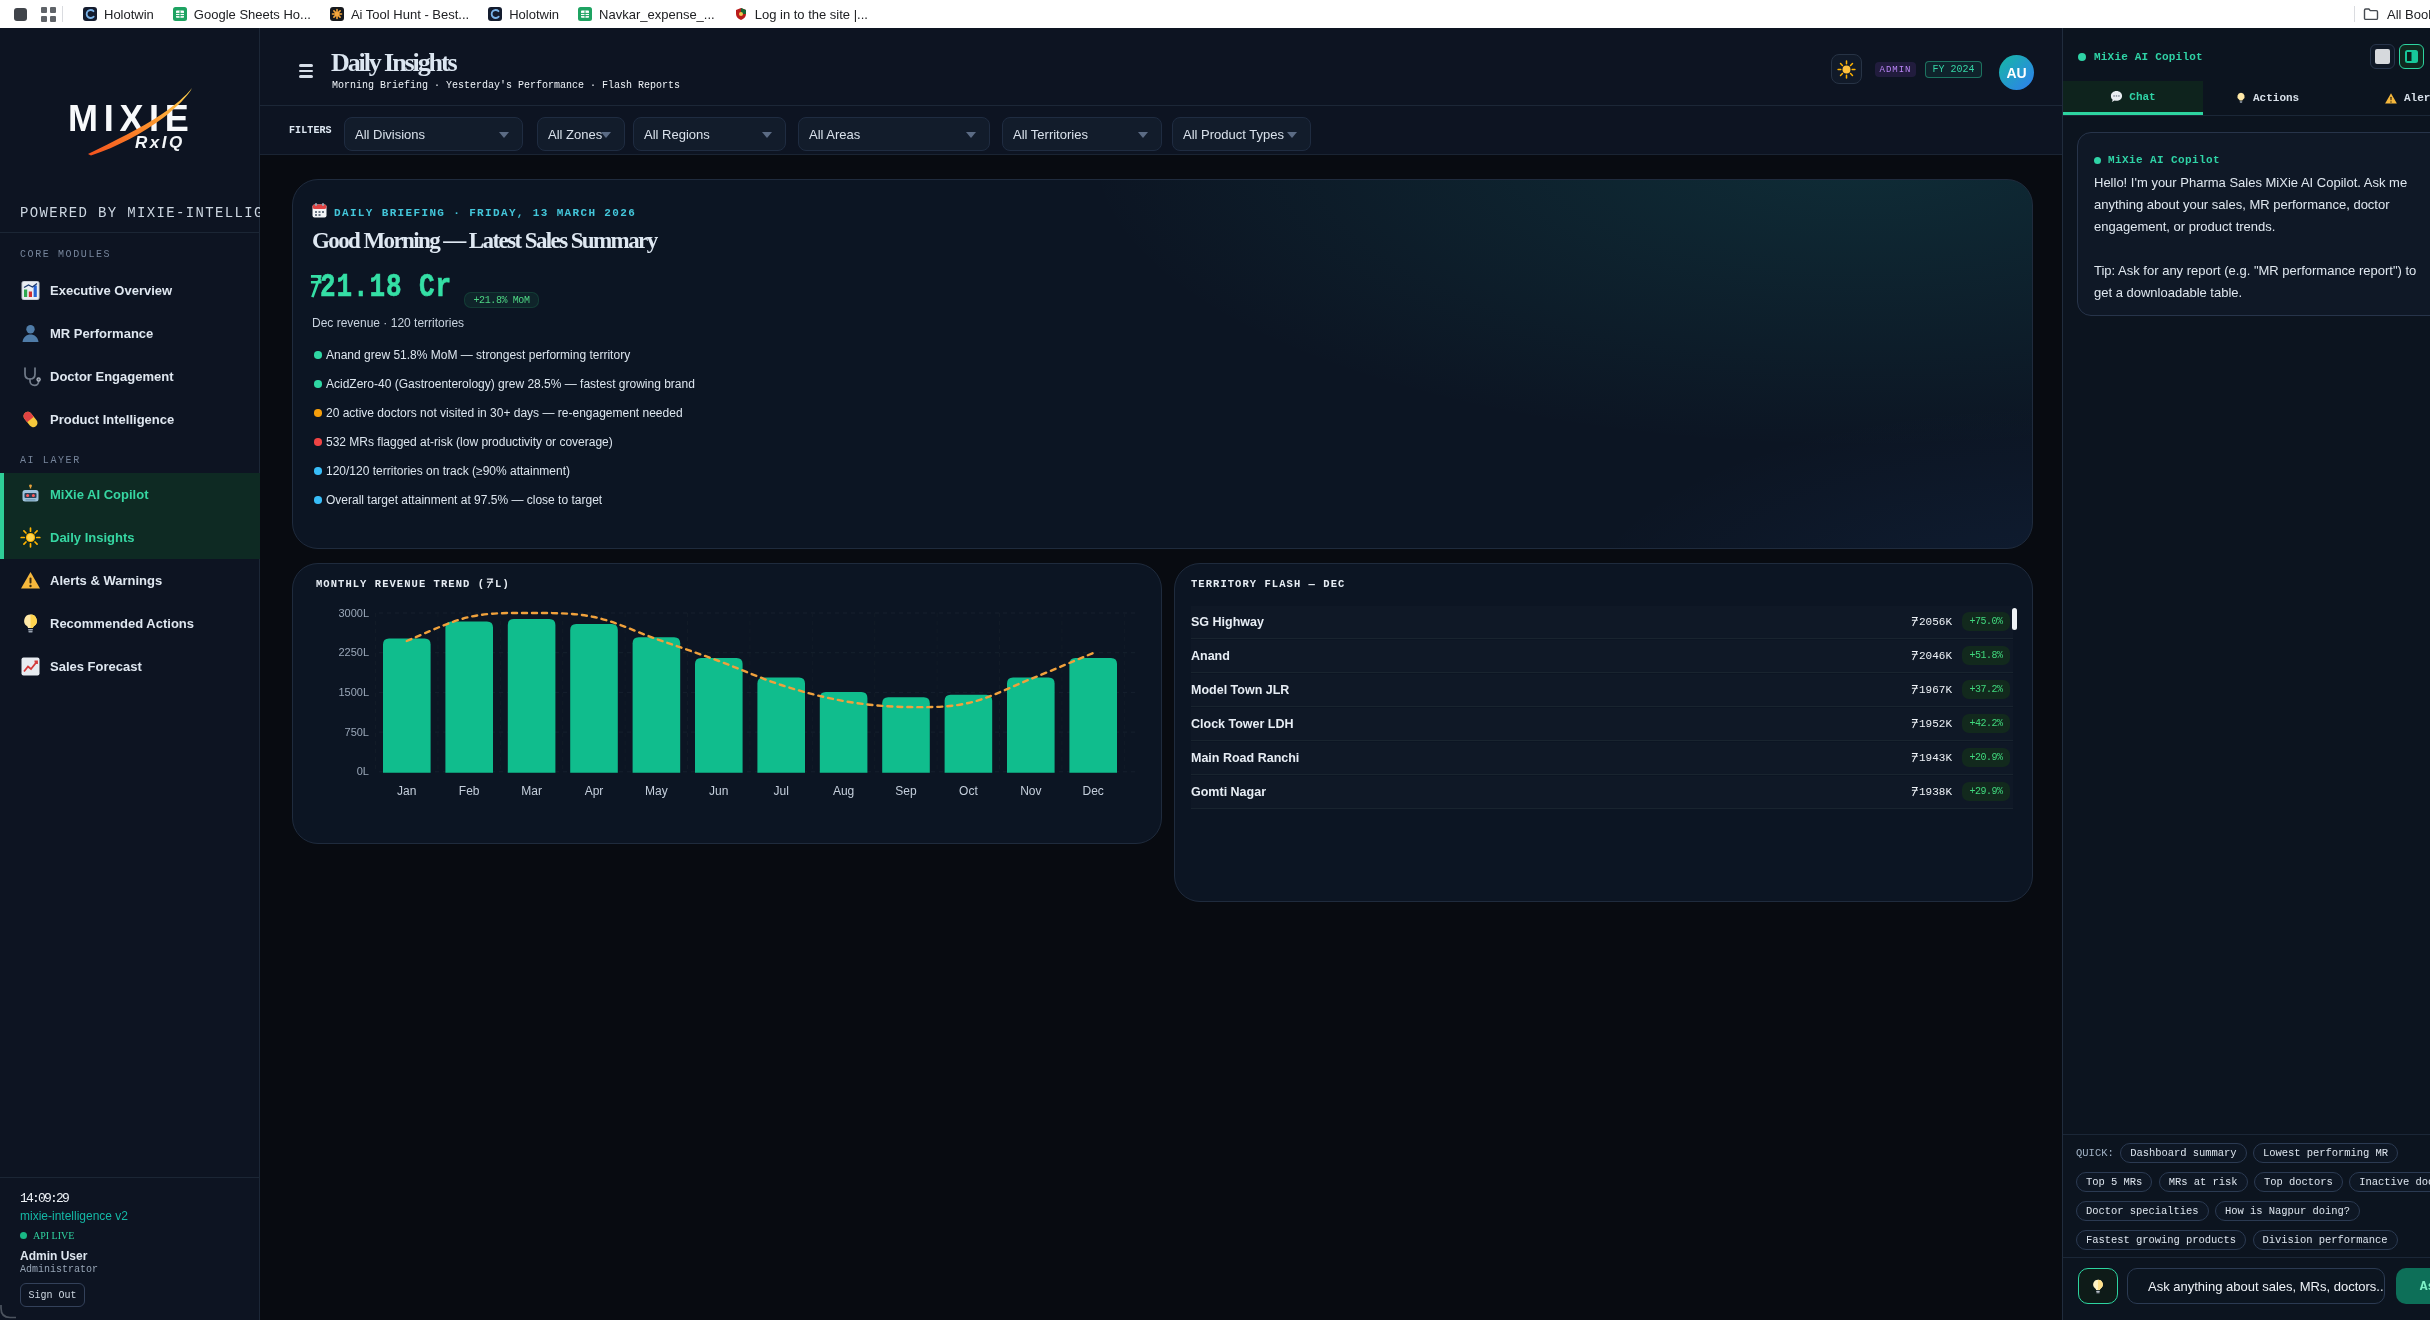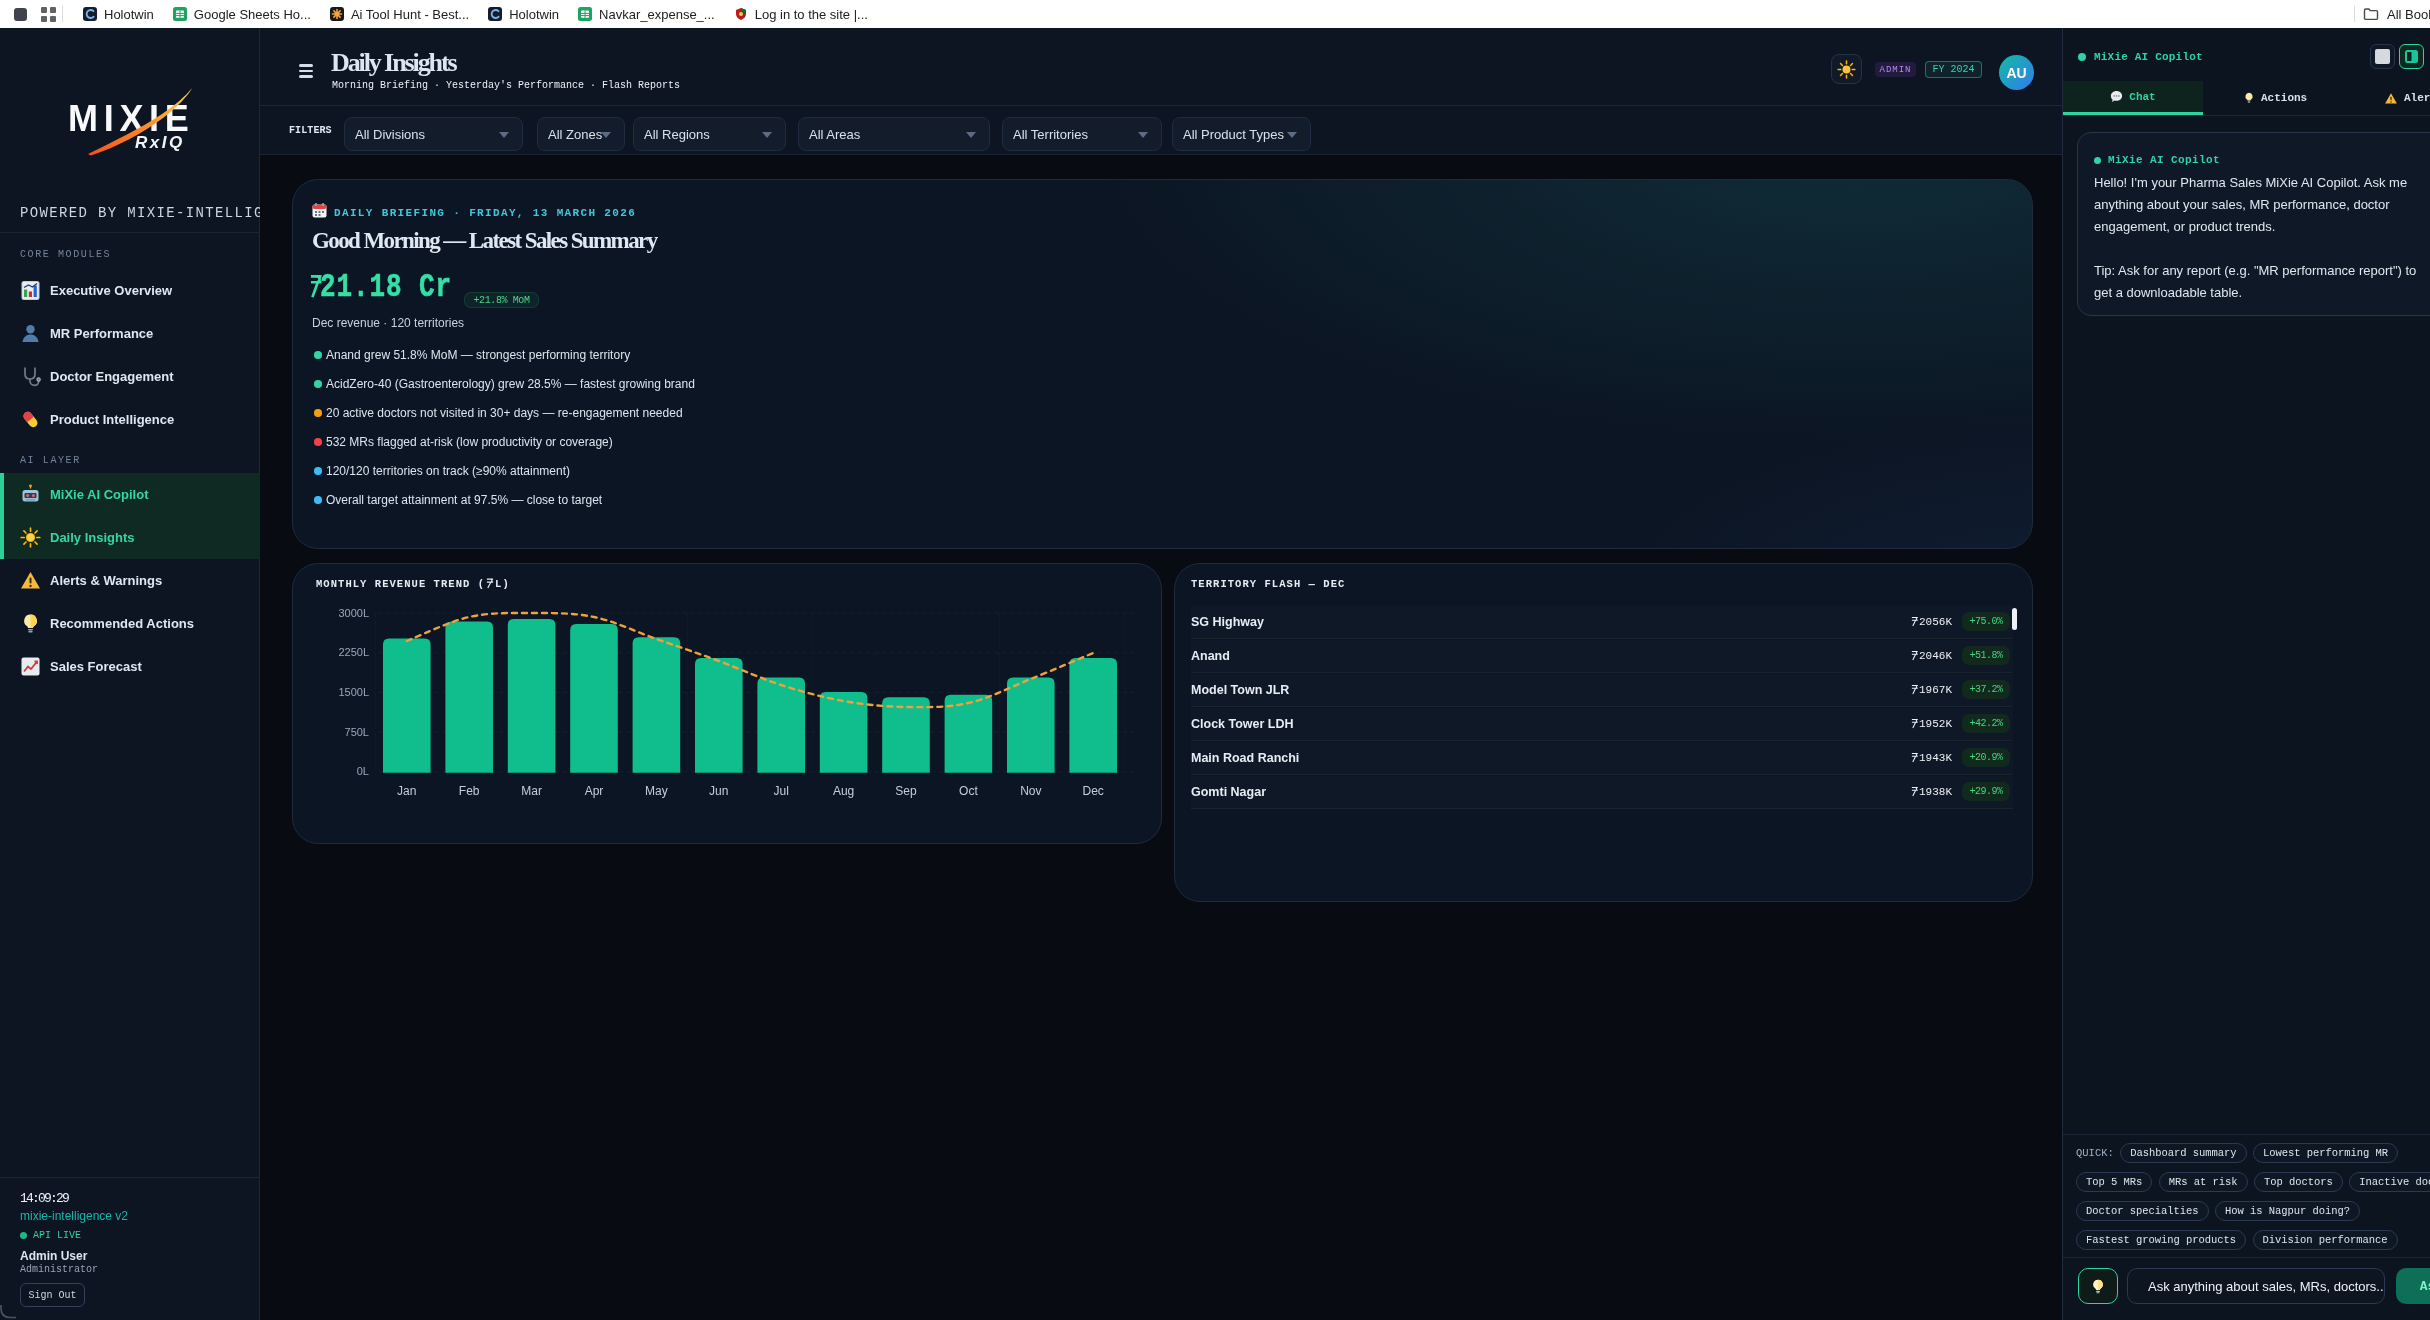--- a/index.html
+++ b/index.html
@@ -10,21 +10,21 @@
 
 .sidebar{position:absolute;left:0;top:28px;width:260px;height:1292px;background:#0d1422;border-right:1px solid #1c2737}
 .powered{position:absolute;left:20px;top:177px;white-space:nowrap;color:#cdd7e2;font-size:14px;letter-spacing:1.35px;font-family:"Liberation Mono",monospace}
 .sb-hr{position:absolute;left:0;width:260px;border-top:1px solid #1b2635}
 .sb-label{position:absolute;left:20px;color:#76859b;font-size:10px;letter-spacing:1.6px;white-space:nowrap;font-family:"Liberation Mono",monospace}
 .mi{position:absolute;left:0;width:260px;height:43px;display:flex;align-items:center;gap:9px;padding-left:20px;color:#dfe7f0;font-size:13px;font-weight:700}
 .mi .ic{width:21px;height:21px;flex:0 0 21px}
 .mi.act{background:#0e2a23;color:#36d6a2;border-left:4px solid #2fcf98;padding-left:16px}
 .sb-time{position:absolute;left:20px;top:1163px;color:#eef2f7;font-size:13px;letter-spacing:-1.8px;font-family:"Liberation Mono",monospace}
 .sb-ver{position:absolute;left:20px;top:1181px;color:#14b8a6;font-size:12px}
-.sb-api{position:absolute;left:20px;top:1202px;color:#2fd3a0;font-size:10px;font-family:Liberation Mono, monospace;display:flex;align-items:center;gap:6px}
+.sb-api{position:absolute;left:20px;top:1202px;color:#2fd3a0;font-size:10px;font-family:Liberation Serif, serif;display:flex;align-items:center;gap:6px}
 .sb-api .dot{width:7px;height:7px;border-radius:50%;background:#19b885}
 .sb-user{position:absolute;left:20px;top:1221px;color:#dde5ee;font-size:12px;font-weight:700}
 .sb-role{position:absolute;left:20px;top:1236px;color:#97a5b6;font-size:10px;font-family:"Liberation Mono",monospace}
 .sb-out{position:absolute;left:20px;top:1255px;width:65px;height:24px;border:1px solid #33415a;border-radius:6px;color:#cdd7e1;font-size:10px;font-family:"Liberation Mono",monospace;display:flex;align-items:center;justify-content:center}
 
 .header{position:absolute;left:260px;top:28px;width:1802px;height:78px;background:#0d1422;border-bottom:1px solid #1c2737}
 .burger{position:absolute;left:39px;top:36px}
 .burger div{width:14px;height:2.6px;background:#d6dee8;border-radius:2px;margin-bottom:3px}
 .h-title{position:absolute;left:71px;top:20px;font-family:"Liberation Serif",serif;font-weight:700;font-size:26px;letter-spacing:-2.1px;color:#dce6f1}
 .h-sub{position:absolute;left:72px;top:52px;color:#eef3f8;font-size:10px;font-family:"Liberation Mono",monospace}
@@ -416,21 +416,21 @@
   </div>
   <div class="tabs">
     <div class="tab on"><svg width="13" height="13" viewBox="0 0 14 14">
           <path d="M7 1.2c3.4 0 6 2.3 6 5.2s-2.6 5.2-6 5.2c-.7 0-1.4-.1-2-.3L2 12.8l.9-2.4C1.7 9.5 1 8.2 1 6.4 1 3.5 3.6 1.2 7 1.2z" fill="#e8ecf0"></path>
           <g fill="#8a939e">
             <circle cx="4.4" cy="6.4" r=".9"></circle>
             <circle cx="7" cy="6.4" r=".9"></circle>
             <circle cx="9.6" cy="6.4" r=".9"></circle>
           </g>
         </svg>Chat</div>
-    <div class="tab w2" style="justify-content:flex-start;padding-left:40px"><svg width="12" height="12" viewBox="0 0 21 21">
+    <div class="tab w2" style="justify-content:flex-start;padding-left:32px"><svg width="12" height="12" viewBox="0 0 21 21">
           <path d="M10.5 1.5a6.3 6.3 0 0 1 3.6 11.5c-.8.6-1.1 1.2-1.1 2H8c0-.8-.3-1.4-1.1-2A6.3 6.3 0 0 1 10.5 1.5z" fill="#ffe9a8"></path>
           <rect x="8" y="16" width="5" height="1.6" rx=".8" fill="#9aa4b1"></rect>
           <rect x="8.3" y="18" width="4.4" height="1.4" rx=".7" fill="#9aa4b1"></rect>
         </svg>Actions</div>
     <div class="tab w2" style="justify-content:flex-start;padding-left:7px"><svg width="14" height="13" viewBox="0 0 21 21">
           <path d="M10.5 2L20 18.5H1z" fill="#f6b83c"></path>
           <rect x="9.5" y="7.5" width="2" height="6" rx="1" fill="#3a2c10"></rect>
           <circle cx="10.5" cy="16" r="1.2" fill="#3a2c10"></circle>
         </svg>Alerts</div>
   </div>

